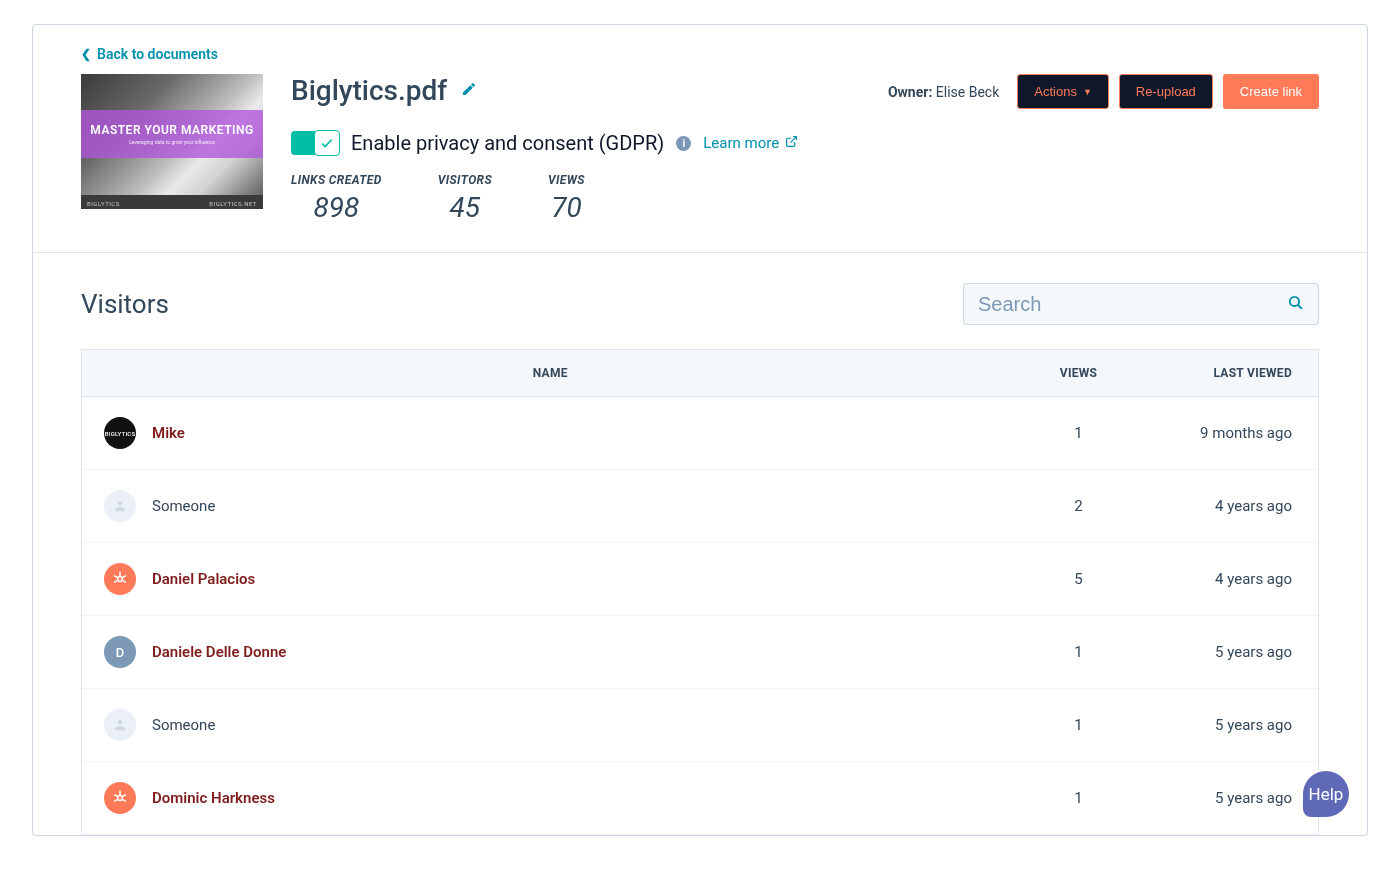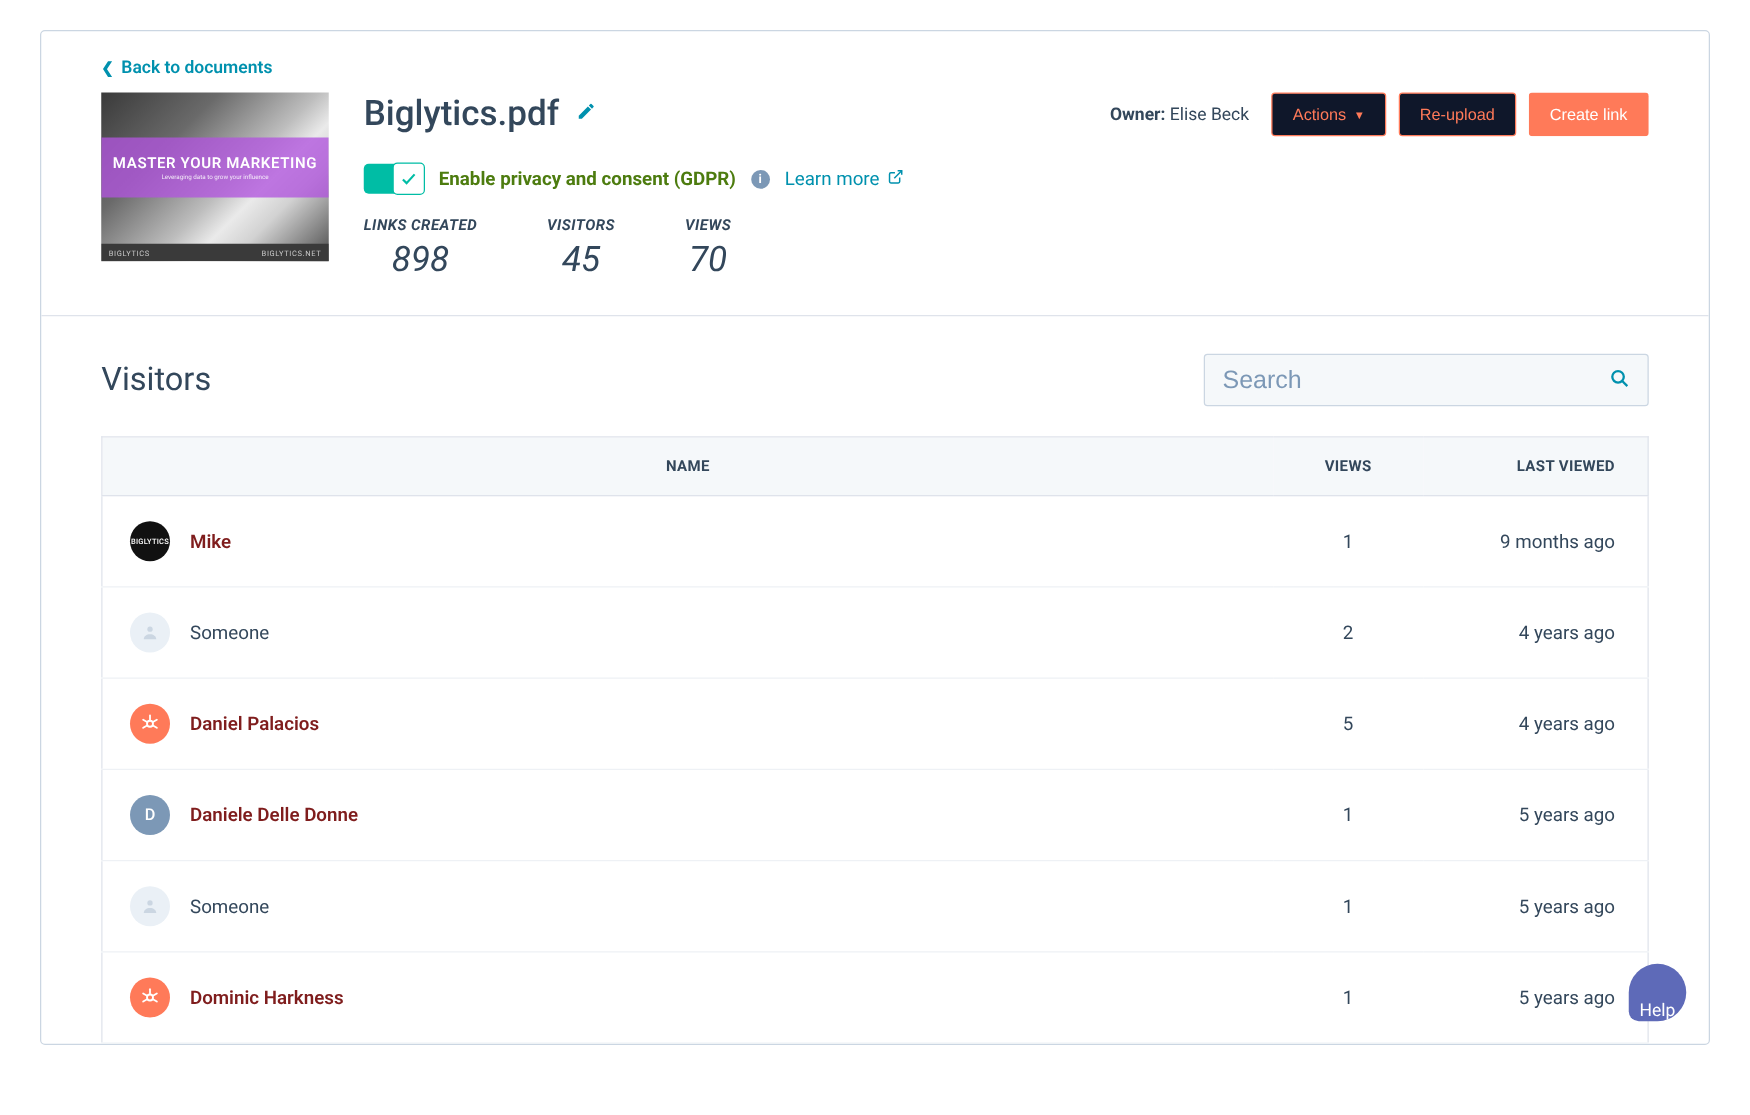--- a/index.html
+++ b/index.html
@@ -97,21 +97,21 @@
   background:#00bda5; position:relative; flex:0 0 auto;
   cursor:pointer;
 }
 .toggle .knob {
   position:absolute; right:-1px; top:-1px;
   width:26px; height:26px; border-radius:4px;
   background:#fff; border:1px solid #00bda5;
   display:flex; align-items:center; justify-content:center;
   color:#00bda5; font-size:14px;
 }
-.gdpr-label { font-size:15px; font-weight:700; color:#4d7c0f; }
+.gdpr-label { font-size:20px; font-weight:400; color:#0f172a; }
 .info-icon {
   display:inline-flex; align-items:center; justify-content:center;
   width:15px; height:15px; border-radius:50%;
   background:#7c98b6; color:#fff; font-size:10px; font-weight:700;
 }
 .learn-more { color:#0091ae; font-size:15px; text-decoration:none; display:inline-flex; align-items:center; gap:6px; cursor:pointer; }
 
 .stats-row { display:flex; gap:56px; margin-top:18px; }
 .stat { text-align:center;font-style:italic; }
 .stat .lbl { font-size:12px; font-weight:700; letter-spacing:.4px; color:#33475b; }
@@ -163,22 +163,22 @@
 .avatar.bluegrey { background:#7c98b6; }
 .avatar svg { width:16px; height:16px; }
 .link-name { color:#7f1d1d; font-weight:600; cursor:pointer; }
 .plain-name { color:#33475b; }
 
 .help-bubble {
   position:absolute; right:18px; bottom:18px;
   width:46px; height:46px;
   background:#5e6ab8; color:#fff;
   border-radius:50% 50% 50% 8px;
-  display:flex; align-items:flex-end; justify-content:center;
-  font-size:14px; cursor:pointer;
+  display:flex; align-items:center; justify-content:center;
+  font-size:17px; cursor:pointer;
   transform: rotate(0deg);
 }
 
 .col-name { width:auto; }
 .col-views { width:120px; }
 .col-last { width:180px; }
 </style>
 </head>
 <body>
 

